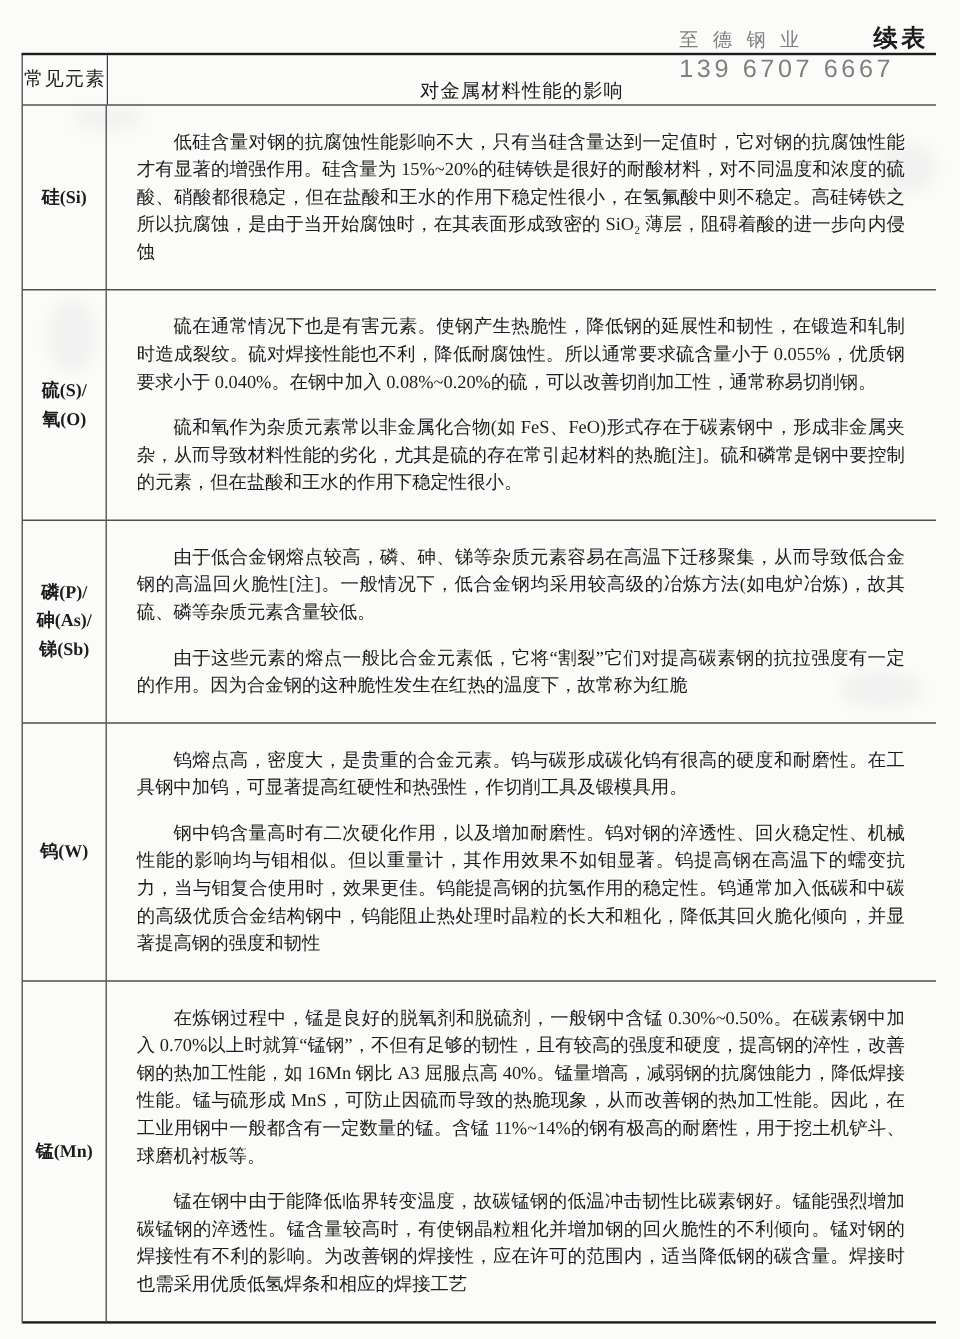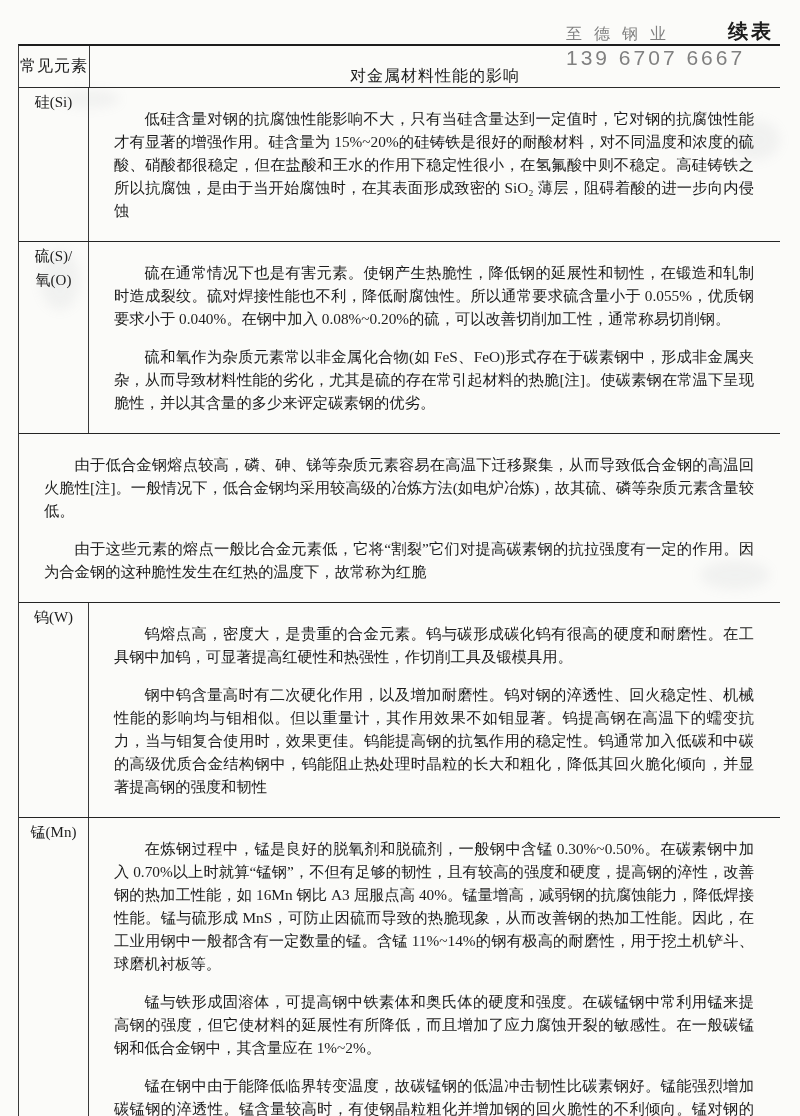--- a/index.html
+++ b/index.html
@@ -39,23 +39,24 @@
   .hdr-el{
     width:70px;flex-shrink:0;border-right:1px solid #3a3a3a;
     display:flex;align-items:center;justify-content:center;letter-spacing:1px;
   }
   .hdr-fx{flex:1;display:flex;align-items:center;justify-content:center;letter-spacing:1px;margin-top:20px;}
 
   .t-row{display:flex;border-bottom:1.5px solid #242424;}
   .t-row:last-child{border-bottom:2px solid #1d1d1d;}
   .cell-el{
     width:70px;flex-shrink:0;border-right:1px solid #3a3a3a;
-    display:flex;flex-direction:column;align-items:center;justify-content:flex-start;
+    display:flex;flex-direction:column;align-items:center;justify-content:center;
     font-size:15px;line-height:24px;padding:2px 1px;box-sizing:border-box;
     white-space:nowrap;
+    font-weight:bold;
   }
   .cell-tx{
     flex:1;padding:4px 11px 4px 10px;
     font-size:15.3px;line-height:23px;text-align:justify;
     box-sizing:border-box;
   }
   .cell-tx p{margin:15px;text-indent:2em;}
 </style>
 </head>
 <body>
@@ -88,44 +89,48 @@
             <p>低硅含量对钢的抗腐蚀性能影响不大，只有当硅含量达到一定值时，它对钢的抗腐蚀性能才有显著的增强作用。硅含量为 15%~20%的硅铸铁是很好的耐酸材料，对不同温度和浓度的硫酸、硝酸都很稳定，但在盐酸和王水的作用下稳定性很小，在氢氟酸中则不稳定。高硅铸铁之所以抗腐蚀，是由于当开始腐蚀时，在其表面形成致密的 SiO₂ 薄层，阻碍着酸的进一步向内侵蚀</p>
           </div>
         </div>
         <div class="t-row">
           <div class="cell-el">
             <div>硫(S)/</div>
             <div>氧(O)</div>
           </div>
           <div class="cell-tx">
             <p>硫在通常情况下也是有害元素。使钢产生热脆性，降低钢的延展性和韧性，在锻造和轧制时造成裂纹。硫对焊接性能也不利，降低耐腐蚀性。所以通常要求硫含量小于 0.055%，优质钢要求小于 0.040%。在钢中加入 0.08%~0.20%的硫，可以改善切削加工性，通常称易切削钢。</p>
-            <p>硫和氧作为杂质元素常以非金属化合物(如 FeS、FeO)形式存在于碳素钢中，形成非金属夹杂，从而导致材料性能的劣化，尤其是硫的存在常引起材料的热脆[注]。使碳素钢在常温下呈现脆性，并以其含量的多少来评定碳素钢的优劣。</p>
+            <p>硫和氧作为杂质元素常以非金属化合物(如 FeS、FeO)形式存在于碳素钢中，形成非金属夹杂，从而导致材料性能的劣化，尤其是硫的存在常引起材料的热脆[注]。硫和磷常是钢中要控制的元素，但在盐酸和王水的作用下稳定性很小。</p>
           </div>
         </div>
         <div class="t-row">
+          <div class="cell-el">
+            <div>磷(P)/</div>
+            <div>砷(As)/</div>
+            <div>锑(Sb)</div>
+          </div>
           <div class="cell-tx">
             <p>由于低合金钢熔点较高，磷、砷、锑等杂质元素容易在高温下迁移聚集，从而导致低合金钢的高温回火脆性[注]。一般情况下，低合金钢均采用较高级的冶炼方法(如电炉冶炼)，故其硫、磷等杂质元素含量较低。</p>
             <p>由于这些元素的熔点一般比合金元素低，它将“割裂”它们对提高碳素钢的抗拉强度有一定的作用。因为合金钢的这种脆性发生在红热的温度下，故常称为红脆</p>
           </div>
         </div>
         <div class="t-row">
           <div class="cell-el">
             <div>钨(W)</div>
           </div>
           <div class="cell-tx">
             <p>钨熔点高，密度大，是贵重的合金元素。钨与碳形成碳化钨有很高的硬度和耐磨性。在工具钢中加钨，可显著提高红硬性和热强性，作切削工具及锻模具用。</p>
             <p>钢中钨含量高时有二次硬化作用，以及增加耐磨性。钨对钢的淬透性、回火稳定性、机械性能的影响均与钼相似。但以重量计，其作用效果不如钼显著。钨提高钢在高温下的蠕变抗力，当与钼复合使用时，效果更佳。钨能提高钢的抗氢作用的稳定性。钨通常加入低碳和中碳的高级优质合金结构钢中，钨能阻止热处理时晶粒的长大和粗化，降低其回火脆化倾向，并显著提高钢的强度和韧性</p>
           </div>
         </div>
         <div class="t-row">
           <div class="cell-el">
             <div>锰(Mn)</div>
           </div>
           <div class="cell-tx">
             <p>在炼钢过程中，锰是良好的脱氧剂和脱硫剂，一般钢中含锰 0.30%~0.50%。在碳素钢中加入 0.70%以上时就算“锰钢”，不但有足够的韧性，且有较高的强度和硬度，提高钢的淬性，改善钢的热加工性能，如 16Mn 钢比 A3 屈服点高 40%。锰量增高，减弱钢的抗腐蚀能力，降低焊接性能。锰与硫形成 MnS，可防止因硫而导致的热脆现象，从而改善钢的热加工性能。因此，在工业用钢中一般都含有一定数量的锰。含锰 11%~14%的钢有极高的耐磨性，用于挖土机铲斗、球磨机衬板等。</p>
-            <p>锰与铁形成固溶体，可提高钢中铁素体和奥氏体的硬度和强度。在碳锰钢中常利用锰来提高钢的强度，但它使材料的延展性有所降低，而且增加了应力腐蚀开裂的敏感性。在一般碳锰钢和低合金钢中，其含量应在 1%~2%。</p>
             <p>锰在钢中由于能降低临界转变温度，故碳锰钢的低温冲击韧性比碳素钢好。锰能强烈增加碳锰钢的淬透性。锰含量较高时，有使钢晶粒粗化并增加钢的回火脆性的不利倾向。锰对钢的焊接性有不利的影响。为改善钢的焊接性，应在许可的范围内，适当降低钢的碳含量。焊接时也需采用优质低氢焊条和相应的焊接工艺</p>
           </div>
         </div>
       </div>
   </div>
 
 </div>
 
 </body></html>

